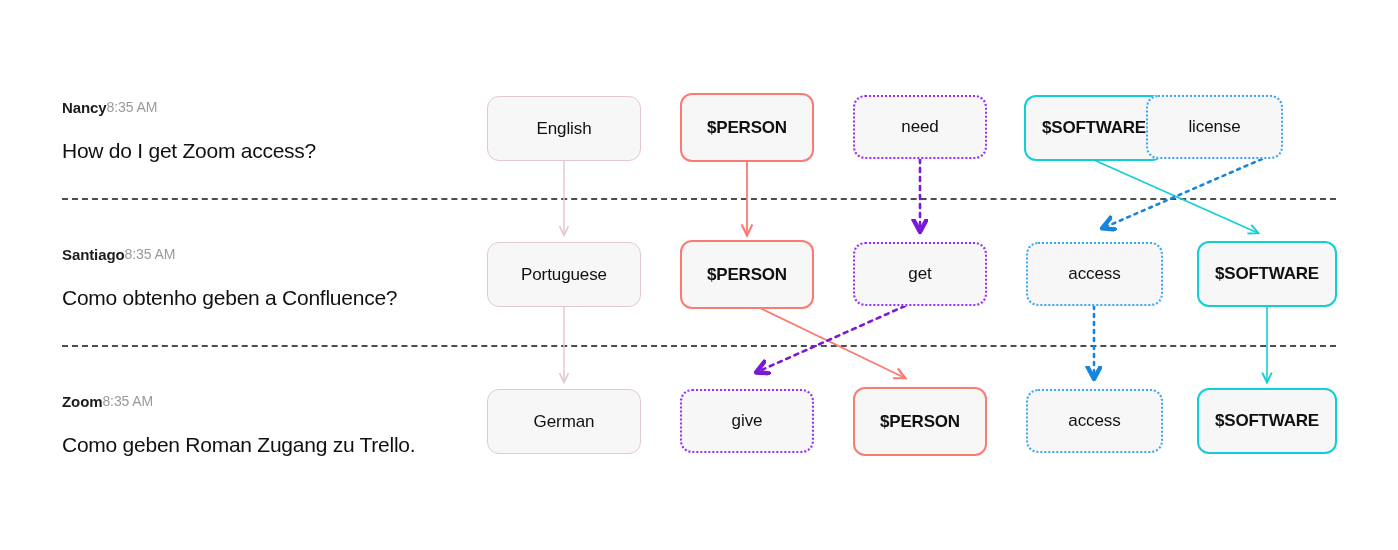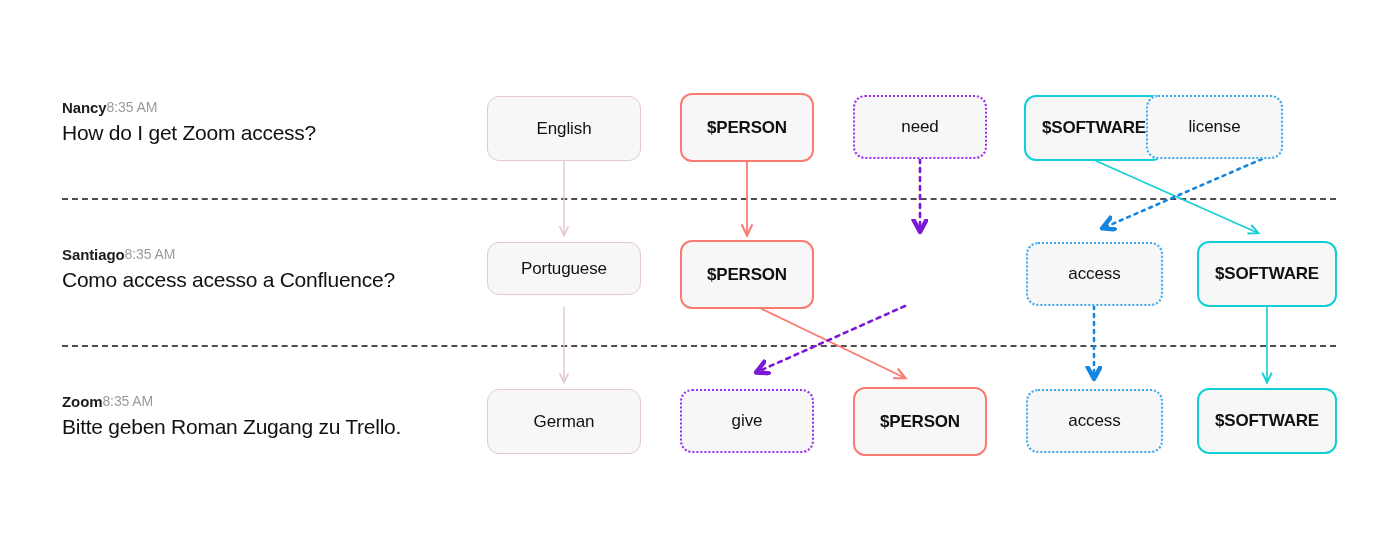--- a/index.html
+++ b/index.html
@@ -40,21 +40,21 @@
     font-weight: bold;
     color: #1d1c1d;
     letter-spacing: -0.1px;
   }
   .msg-time {
     font-size: 14px;
     color: #9a9a9e;
     letter-spacing: -0.1px;
   }
   .msg-text {
-    margin-top: 5px;
+    margin-top: 23px;
     font-size: 21px;
     color: #111111;
     letter-spacing: -0.25px;
     white-space: nowrap;
   }
 
   
   .separator {
     position: absolute;
     left: 62px;
@@ -105,29 +105,29 @@
       <span class="msg-time">8:35 AM</span>
     </div>
     <div class="msg-text">How do I get Zoom access?</div>
   </div>
 
   <div class="msg" style="top:246px">
     <div class="msg-head">
       <span class="msg-author">Santiago</span>
       <span class="msg-time">8:35 AM</span>
     </div>
-    <div class="msg-text">Como access acesso a Confluence?</div>
+    <div class="msg-text">Como obtenho geben a Confluence?</div>
   </div>
 
   <div class="msg" style="top:393px">
     <div class="msg-head">
       <span class="msg-author">Zoom</span>
       <span class="msg-time">8:35 AM</span>
     </div>
-    <div class="msg-text">Bitte geben Roman Zugang zu Trello.</div>
+    <div class="msg-text">Como geben Roman Zugang zu Trello.</div>
   </div>
 
   <div class="separator" style="top:198px"></div>
   <div class="separator" style="top:345px"></div>
 
   <svg class="arrows" viewBox="0 0 1398 550">
     <defs>
       <marker id="ah-pink" markerWidth="9" markerHeight="9" refX="6.5" refY="3.6" orient="auto">
         <path d="M0.6,0.6 L6.8,3.6 L0.6,6.6" fill="none" stroke="#e3c8cf" stroke-width="1.1"></path>
       </marker>
@@ -167,26 +167,29 @@
   <div class="token verb" style="left:853px; top:95px; width:134px; height:64px;">
     <span>need</span>
   </div>
   <div class="token software bold" style="left:1024px; top:95px; width:140px; height:66px;">
     <span>$SOFTWARE</span>
   </div>
   <div class="token obj" style="left:1146px; top:95px; width:137px; height:64px;">
     <span>license</span>
   </div>
 
-  <div class="token lang" style="left:487px; top:242px; width:154px; height:53px;">
+  <div class="token lang" style="left:487px; top:242px; width:154px; height:65px;">
     <span>Portuguese</span>
   </div>
   <div class="token person bold" style="left:680px; top:240px; width:134px; height:69px;">
     <span>$PERSON</span>
   </div>
+  <div class="token verb" style="left:853px; top:242px; width:134px; height:64px;">
+    <span>get</span>
+  </div>
   <div class="token obj" style="left:1026px; top:242px; width:137px; height:64px;">
     <span>access</span>
   </div>
   <div class="token software bold" style="left:1197px; top:241px; width:140px; height:66px;">
     <span>$SOFTWARE</span>
   </div>
 
   <div class="token verb" style="left:680px; top:389px; width:134px; height:64px;">
     <span>give</span>
   </div>

